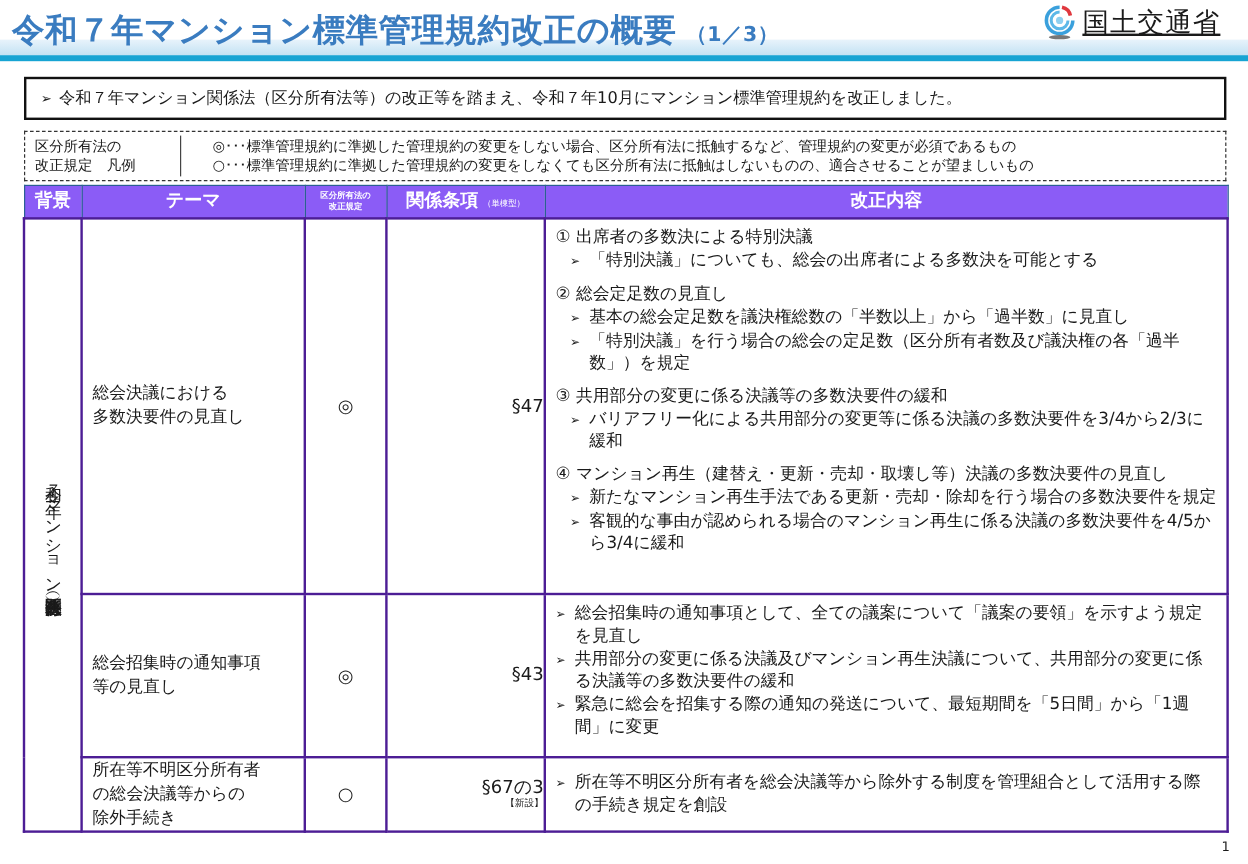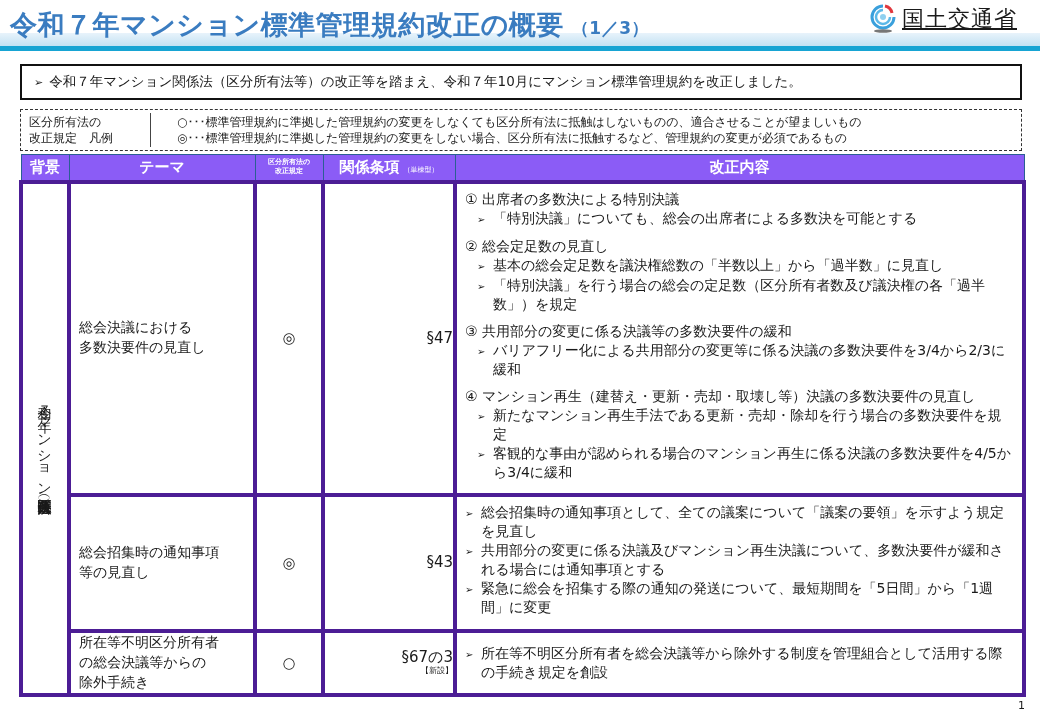--- a/index.html
+++ b/index.html
@@ -32,25 +32,25 @@
   .legend-items { padding: 4px 0 0 26px; }
   .legend-items div { white-space: nowrap; }
 
   
   table { position: absolute; left: 19px; top: 154px; width: 1003px; border-collapse: collapse;
     table-layout: fixed; }
   th { background: #8b5cf6; color: #fff; height: 27px; border: 1px solid #2b5f93; font-weight: bold;
     font-size: 15px; }
   th.small { font-size: 7px; line-height: 9px; font-weight: bold; }
   th .note { font-size: 7px; font-weight: normal; margin-left: 4px; }
-  td { border: 4px solid #4c1d95; vertical-align: middle; font-size: 14px; }
+  td { border: 2px solid #4c1d95; vertical-align: middle; font-size: 14px; }
   td.bg-cell { text-align: center; padding-top: 8px; }
   .vertical { writing-mode: vertical-rl; text-orientation: upright; font-size: 14px;
     line-height: 18px; margin: 0 auto; letter-spacing: 0px; }
-  td.theme { padding-left: 8px; line-height: 20px; font-family: Liberation Mono, monospace; }
+  td.theme { padding-left: 8px; line-height: 20px; }
   td.mark { text-align: center; font-size: 15px; }
   td.clause { text-align: right; font-size: 15px; line-height: 17px; }
   td.clause .new { font-size: 8px; display: block; line-height: 10px; }
   td.content { padding: 6px 8px 6px 8px; font-size: 14px; line-height: 19px; vertical-align: top; }
   .grp { margin-bottom: 8px; }
   .grp:last-child { margin-bottom: 0; }
   .bullet { display: flex; padding-left: 12px; }
   .bullet.top { padding-left: 0; }
   .bullet .arr { width: 16px; flex: 0 0 16px; font-size: 10px; padding-top: 1px; }
   .page-num { position: absolute; left: 1018px; top: 699px; font-size: 11px; }
@@ -82,22 +82,22 @@
   <span class="arrow">➢</span>
   <span>令和７年マンション関係法（区分所有法等）の改正等を踏まえ、令和７年10月にマンション標準管理規約を改正しました。</span>
 </div>
 
 <div class="legend">
   <div class="legend-label">
     <div>区分所有法の</div>
     <div>改正規定　凡例</div>
   </div>
   <div class="legend-items">
+    <div>◎･･･標準管理規約に準拠した管理規約の変更をしない場合、区分所有法に抵触するなど、管理規約の変更が必須であるもの</div>
     <div>○･･･標準管理規約に準拠した管理規約の変更をしなくても区分所有法に抵触はしないものの、適合させることが望ましいもの</div>
-    <div>◎･･･標準管理規約に準拠した管理規約の変更をしない場合、区分所有法に抵触するなど、管理規約の変更が必須であるもの</div>
   </div>
 </div>
 
 <table>
   <colgroup>
     <col style="width:48px">
     <col style="width:186px">
     <col style="width:68px">
     <col style="width:132px">
     <col style="width:569px">
@@ -173,21 +173,21 @@
       </td>
       <td class="mark">◎</td>
       <td class="clause"><span>§43</span></td>
       <td class="content">
         <div class="bullet top">
             <span class="arr">➢</span>
             <span>総会招集時の通知事項として、全ての議案について「議案の要領」を示すよう規定を見直し</span>
           </div>
         <div class="bullet top">
             <span class="arr">➢</span>
-            <span>共用部分の変更に係る決議及びマンション再生決議について、多数決要件が緩和される場合には通知事項とする</span>
+            <span>共用部分の変更に係る決議及びマンション再生決議について、共用部分の変更に係る決議等の多数決要件の緩和</span>
           </div>
         <div class="bullet top">
             <span class="arr">➢</span>
             <span>緊急に総会を招集する際の通知の発送について、最短期間を「5日間」から「1週間」に変更</span>
           </div>
       </td>
     </tr>
 
     <tr style="height:60px">
       <td class="theme">

